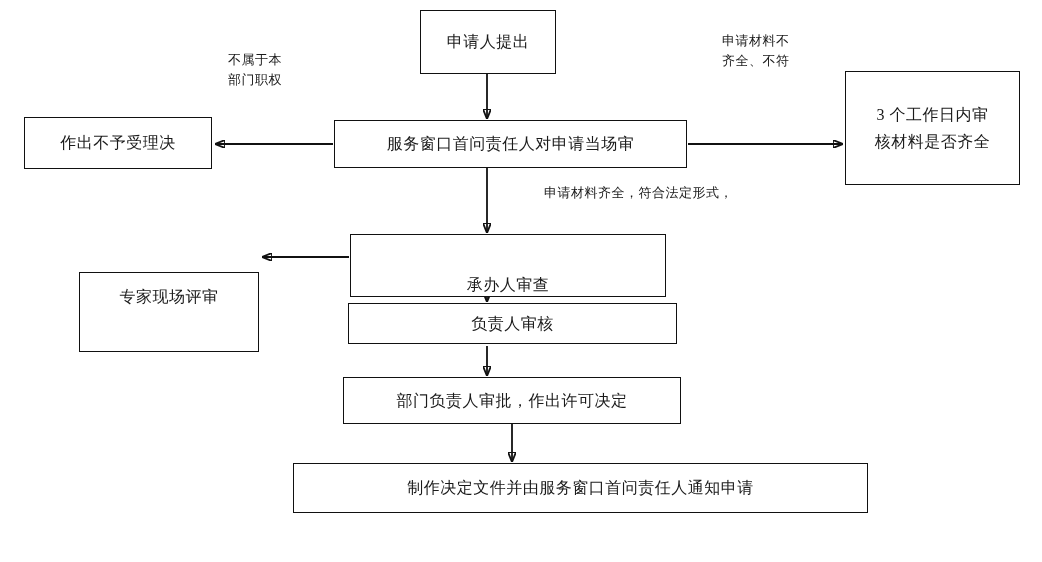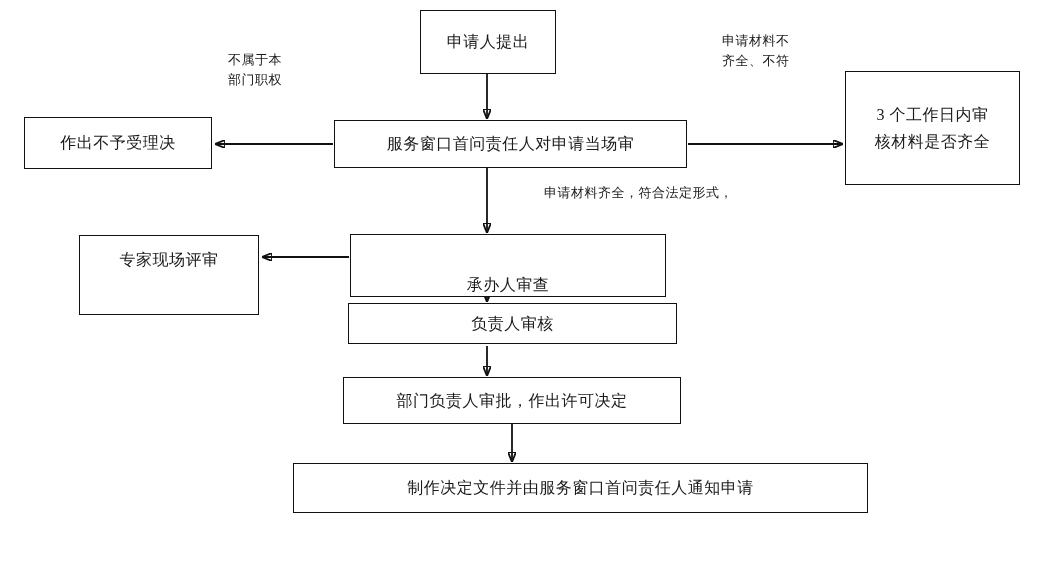--- a/index.html
+++ b/index.html
@@ -26,20 +26,21 @@
     text-align: center;
     color: #1a1a1a;
     font-size: 16px;
     line-height: 1.45;
     letter-spacing: 0.5px;
     white-space: pre-line;
   }
   .node.top-text {
     align-items: flex-start;
     padding-top: 12px;
+    margin-top: 37px;
   }
   .node.two-line {
     padding: 6px 8px;
     line-height: 1.7;
   }
   .edge-label {
     position: absolute;
     color: #1a1a1a;
     font-size: 13px;
     line-height: 1.55;

